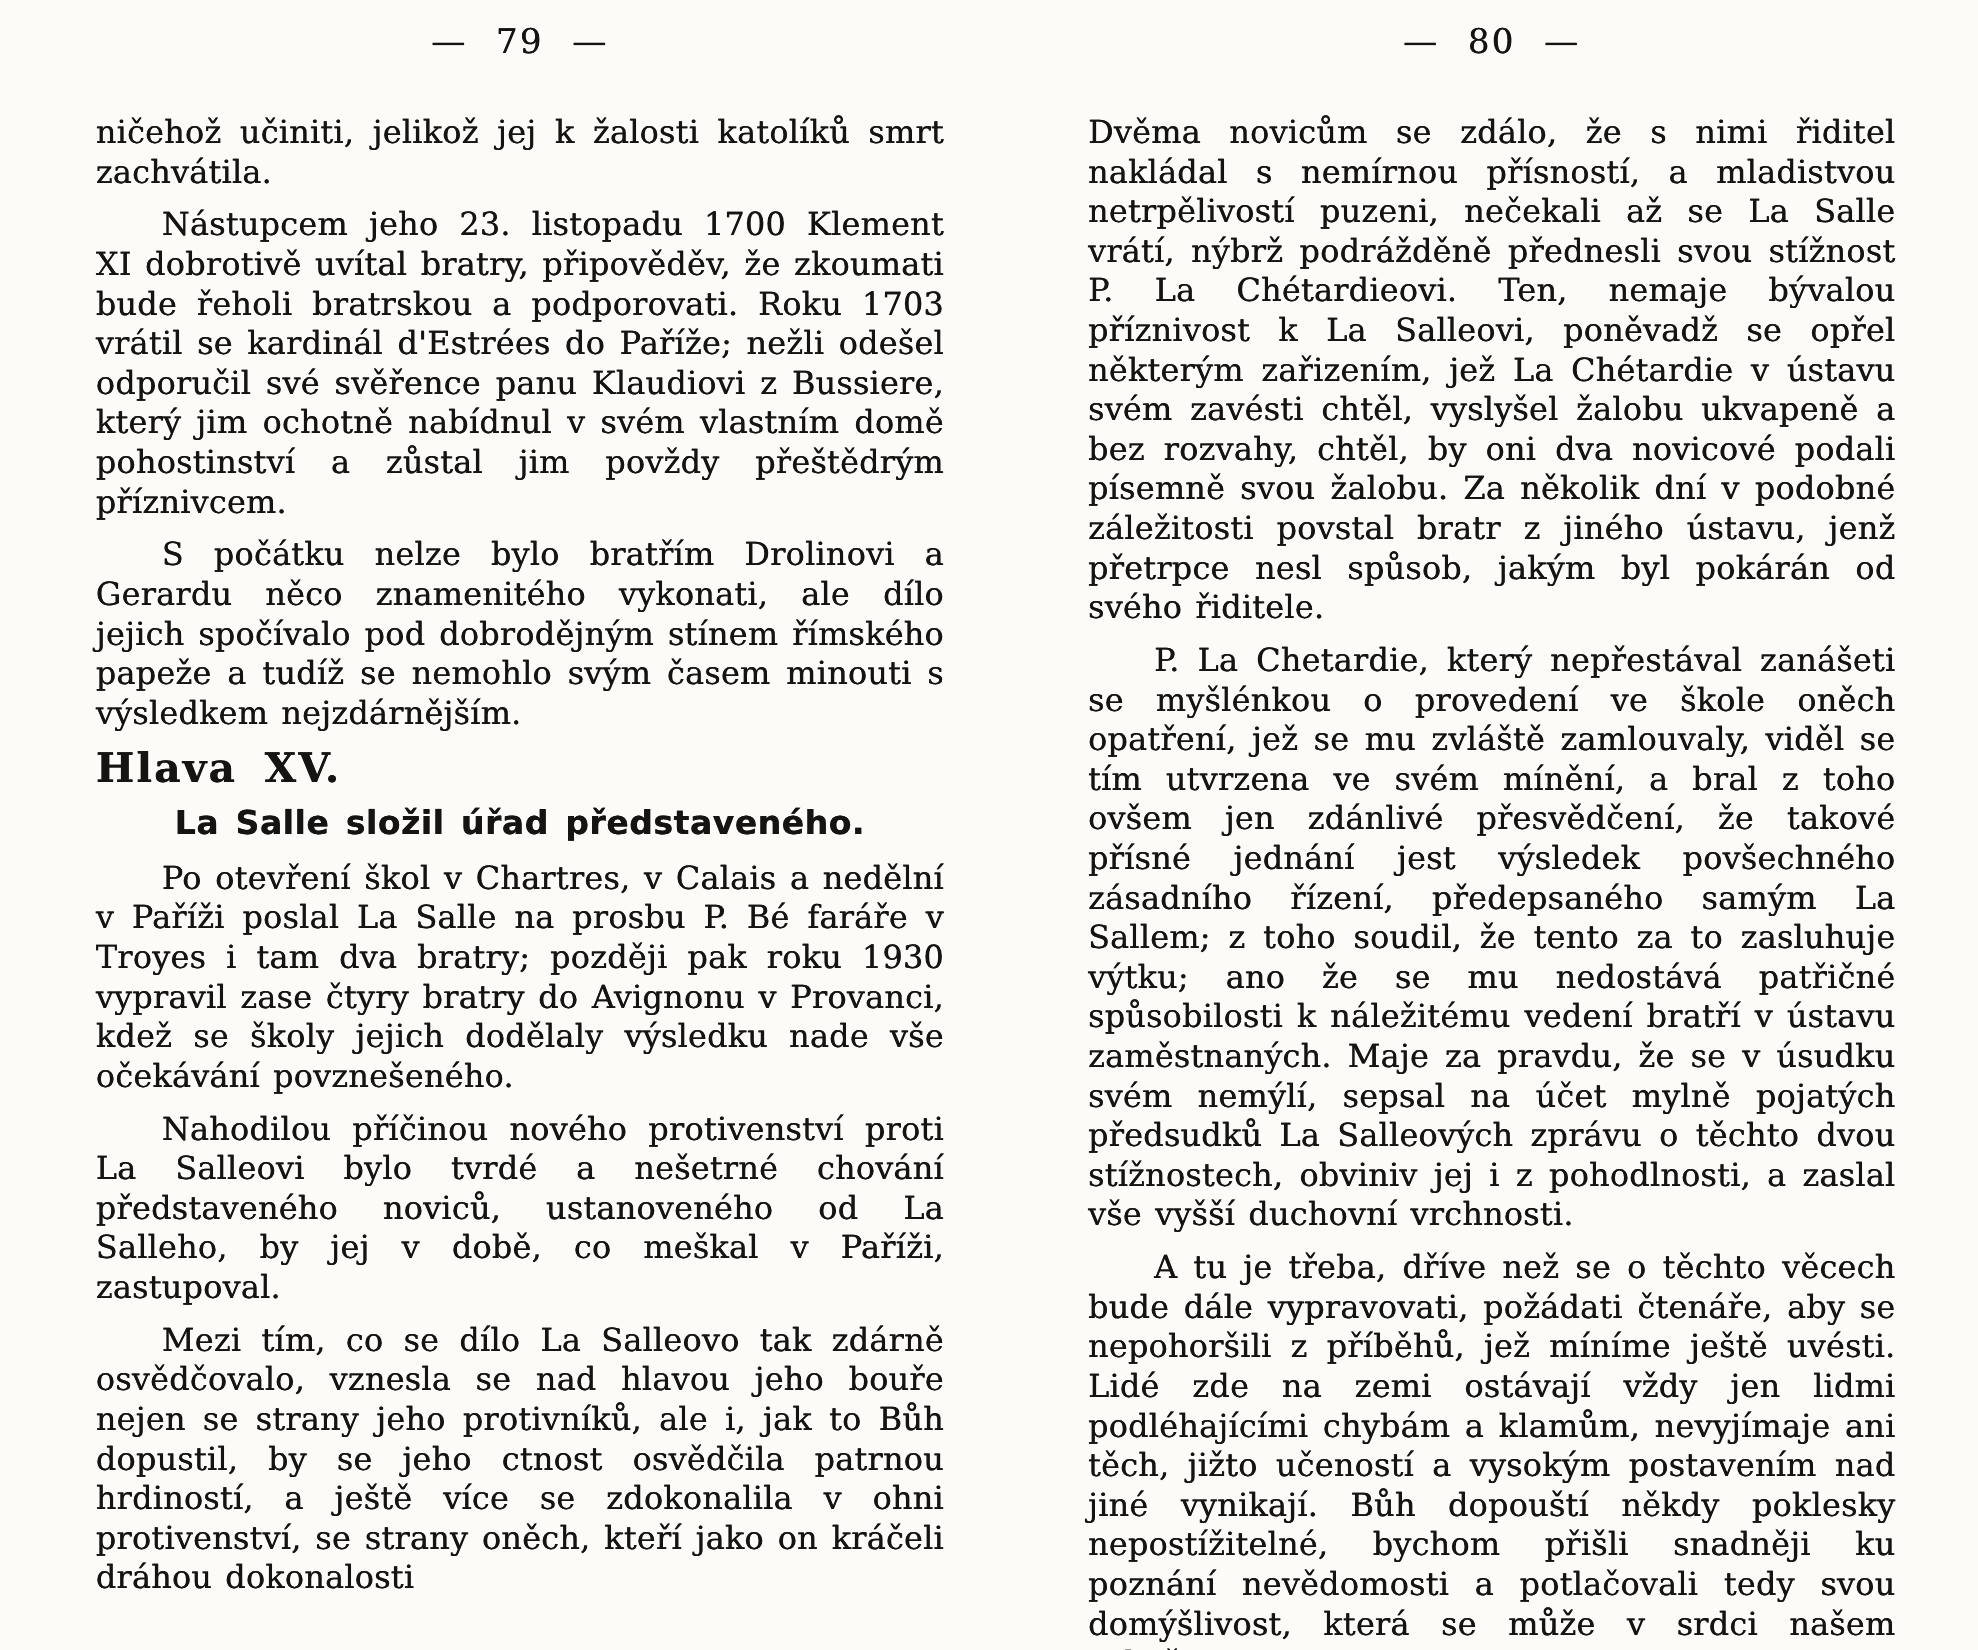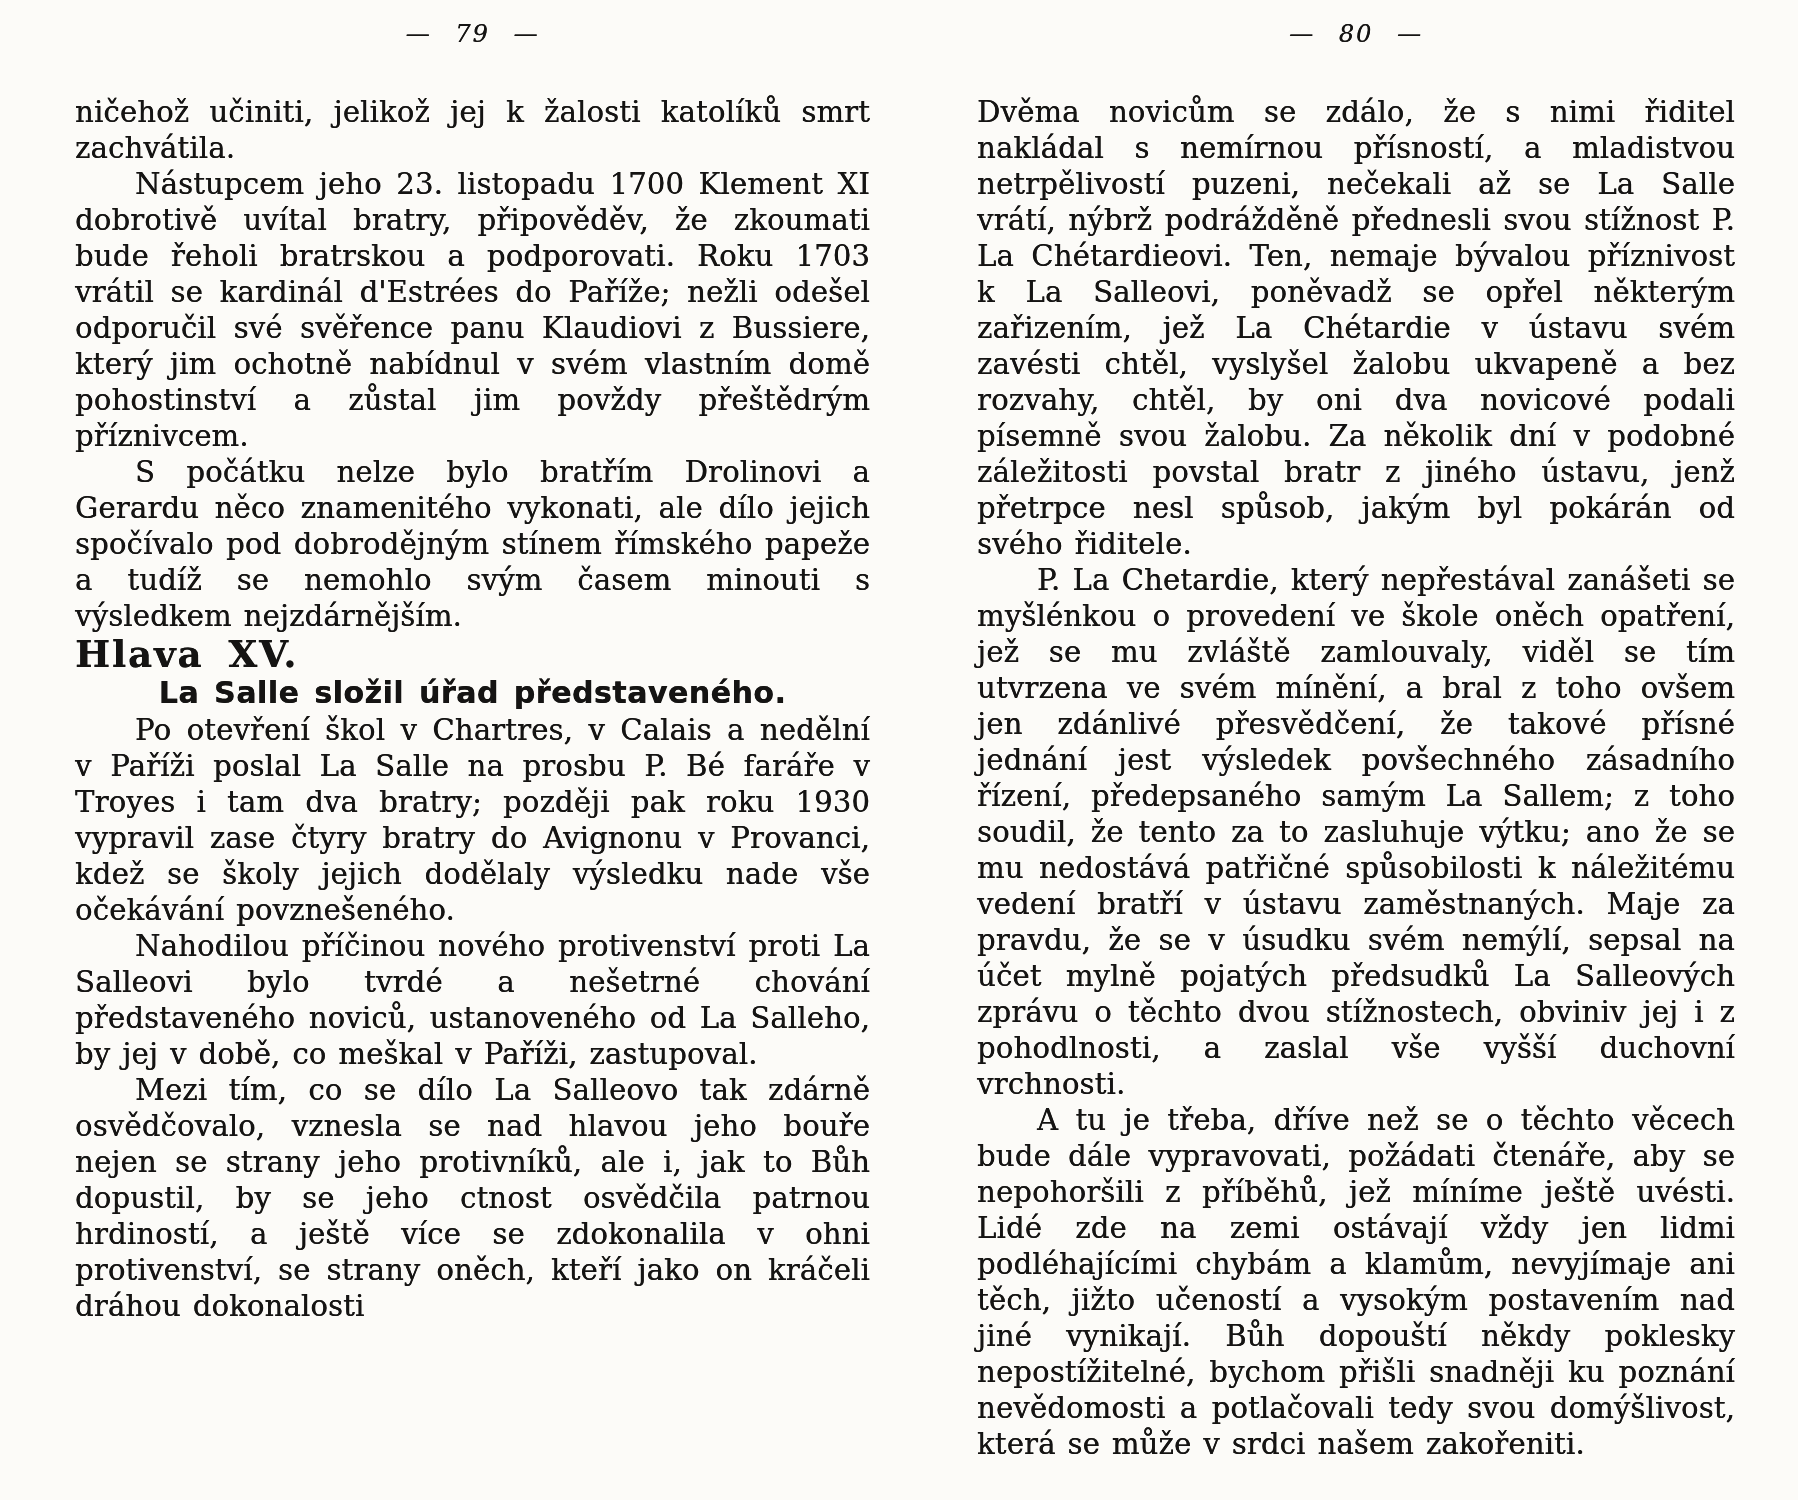--- a/index.html
+++ b/index.html
@@ -23,39 +23,38 @@
   .column {
     position: absolute;
     top: 0;
   }
   .column.left  { left: 75px;  width: 795px; }
   .column.right { left: 977px; width: 758px; }
 
   .page-number {
     margin-top: 20px;
     text-align: center;
-    font-size: 24px;
+    font-size: 31px;
     letter-spacing: 2px;
     word-spacing: 14px;
     text-shadow: 0.3px 0 0 currentColor;
-    font-style: italic;
   }
 
   .page-body {
     margin-top: 46px;
     font-size: 29px;
     line-height: 36px;
     text-align: justify;
     letter-spacing: 0.2px;
     word-spacing: 2.5px;
     text-shadow: 0.35px 0 0 currentColor;
   }
 
   .page-body p {
-    margin: 0;
+    margin: 12px;
     padding: 0;
   }
   .page-body p.indent { text-indent: 60px; }
   .page-body p.noindent { text-indent: 0; }
 
   .chapter-heading {
     margin: 32px 0 18px 0;
     text-align: left;
     text-indent: 0 !important;
     font-weight: bold;

